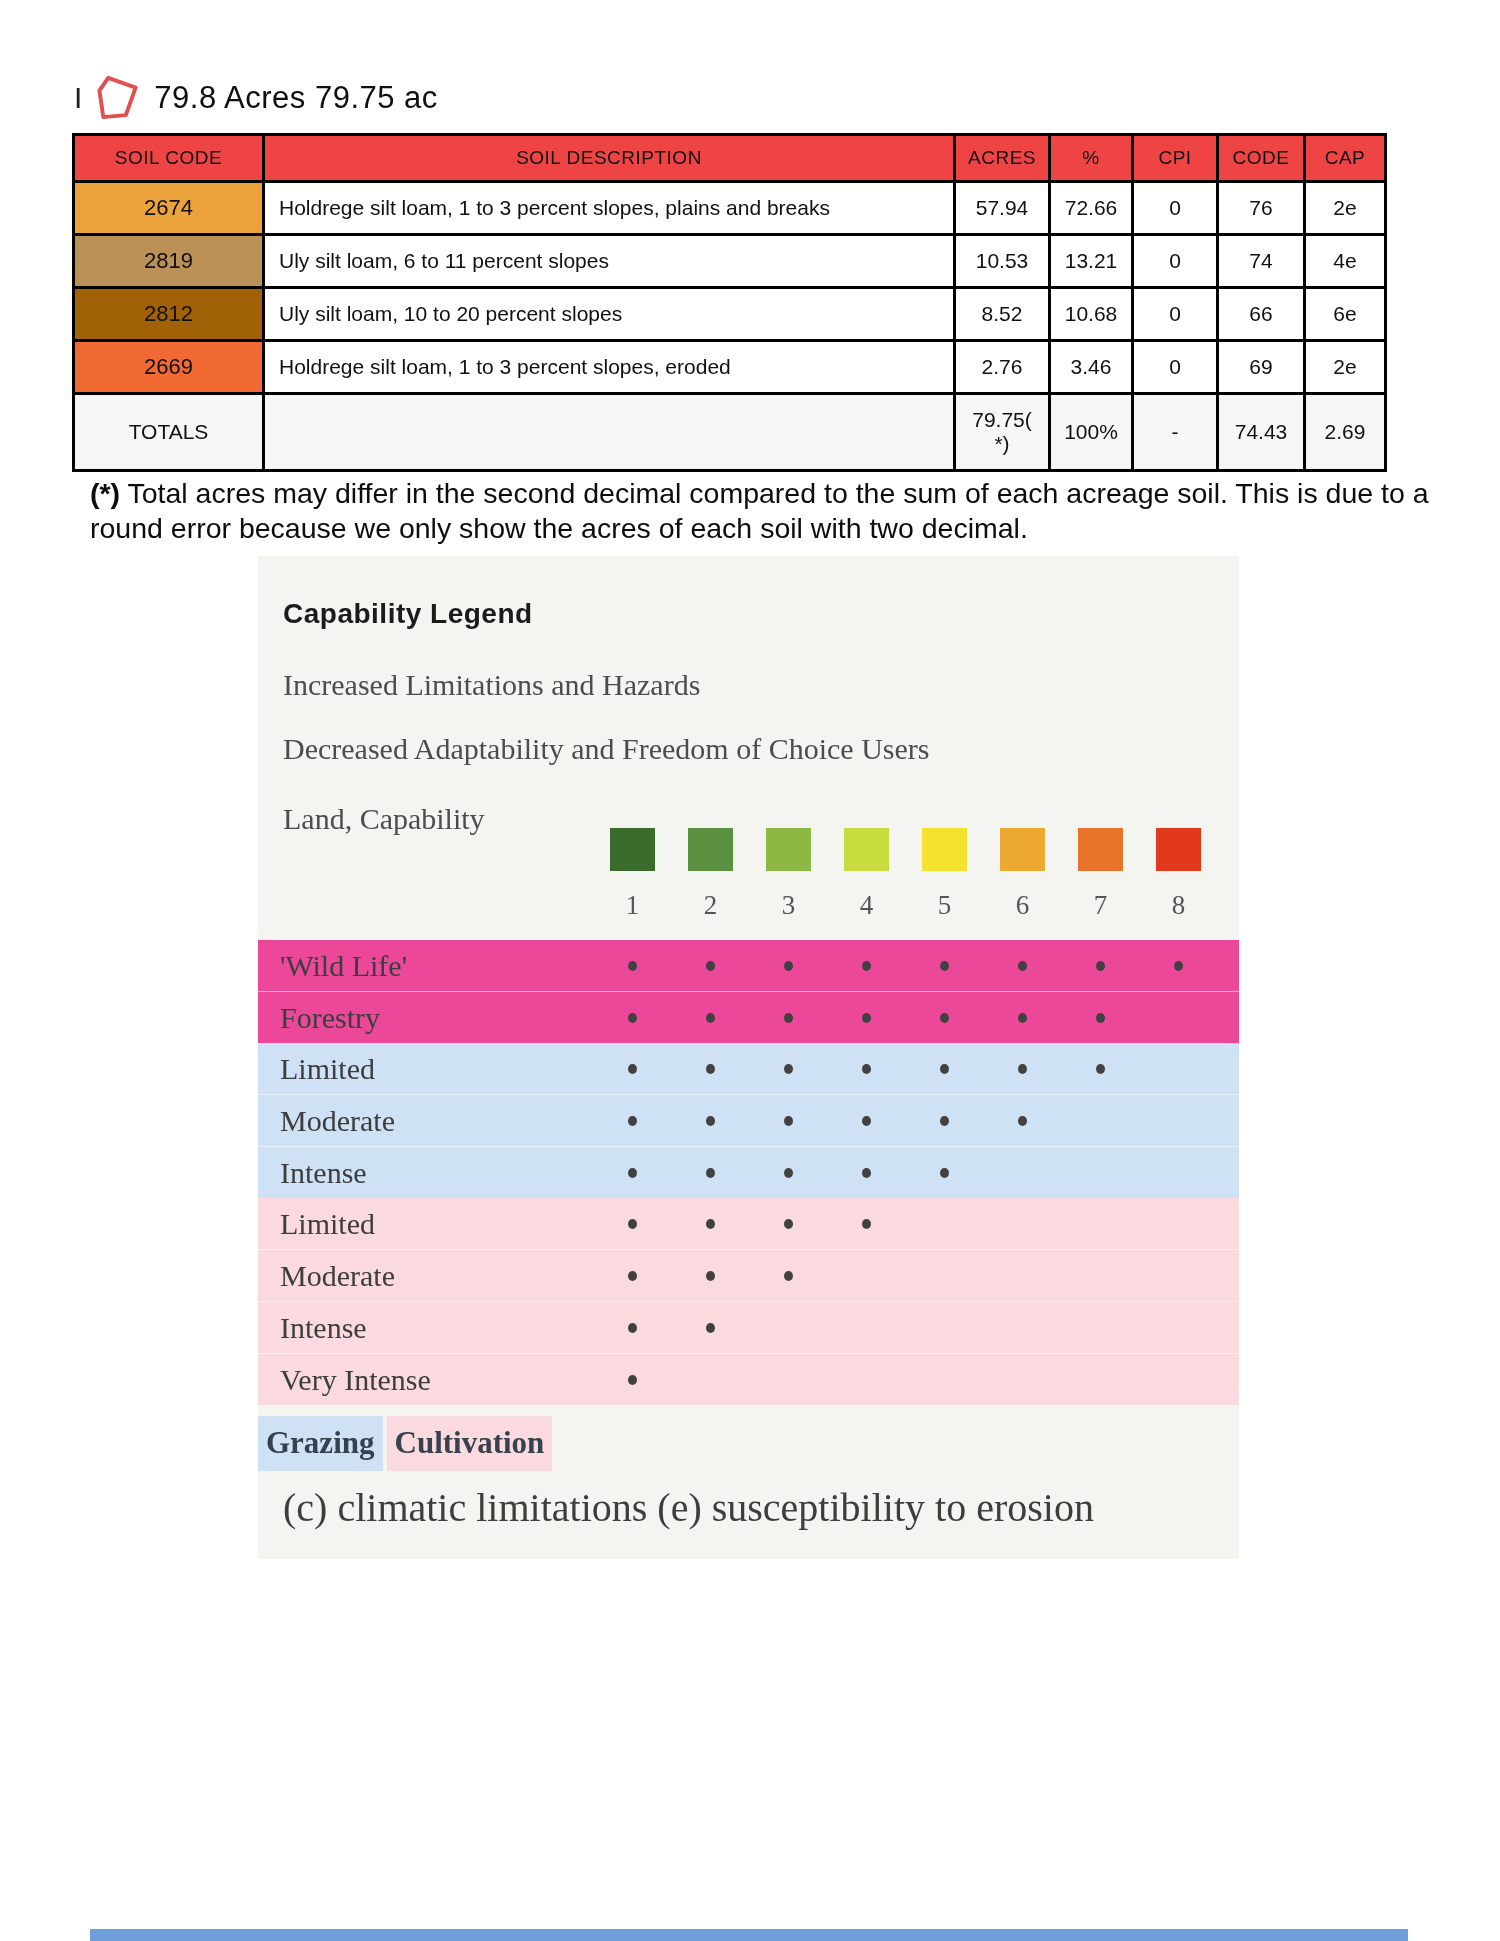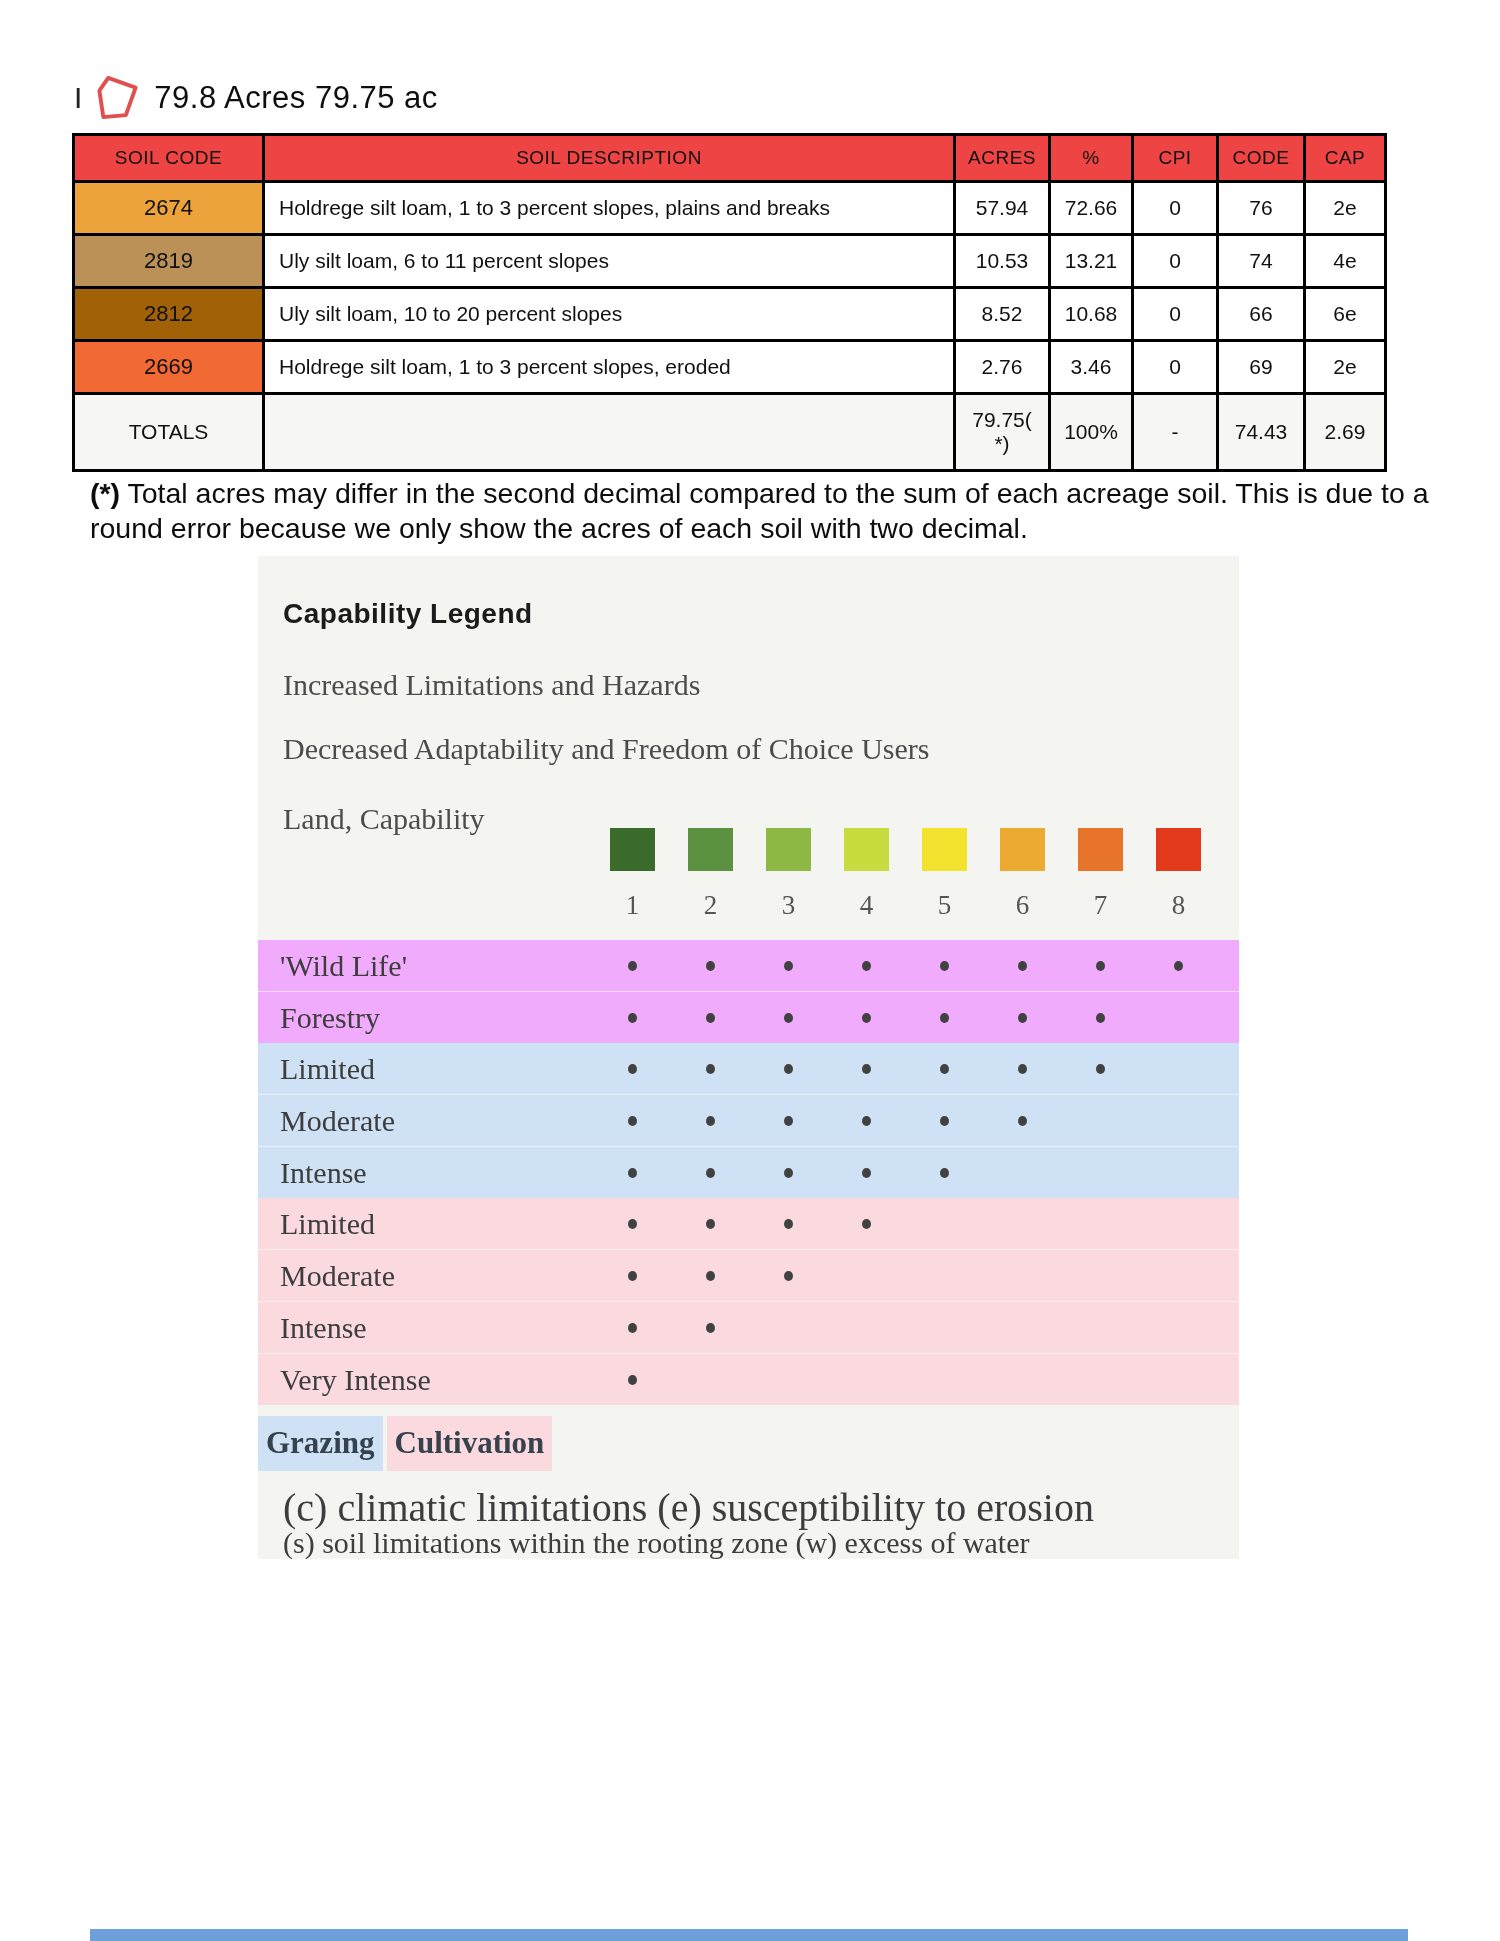--- a/index.html
+++ b/index.html
@@ -166,21 +166,21 @@
         <div class="sq" style="left: 664px; background: rgb(243, 227, 46);"></div>
         <div class="sqnum" style="left: 664px;">5</div>
         <div class="sq" style="left: 742px; background: rgb(236, 170, 49);"></div>
         <div class="sqnum" style="left: 742px;">6</div>
         <div class="sq" style="left: 820px; background: rgb(232, 116, 44);"></div>
         <div class="sqnum" style="left: 820px;">7</div>
         <div class="sq" style="left: 898px; background: rgb(226, 57, 29);"></div>
         <div class="sqnum" style="left: 898px;">8</div>
       </div>
     <div class="matrix" id="matrix">
-        <div class="mgroup" style="background: #f0abfc;">
+        <div class="mgroup" style="background: #ec4899;">
           <div class="mrow">
             <span class="mlabel">'Wild Life'</span>
             <span class="dot" style="left: 370px;"></span>
             <span class="dot" style="left: 448px;"></span>
             <span class="dot" style="left: 526px;"></span>
             <span class="dot" style="left: 604px;"></span>
             <span class="dot" style="left: 682px;"></span>
             <span class="dot" style="left: 760px;"></span>
             <span class="dot" style="left: 838px;"></span>
             <span class="dot" style="left: 916px;"></span>
@@ -248,18 +248,17 @@
             <span class="mlabel">Very Intense</span>
             <span class="dot" style="left: 370px;"></span>
           </div>
         </div>
       </div>
     <div class="cats" id="cats">
         <span class="cat" style="background: rgb(207, 226, 245);">Grazing</span>
         <span class="cat" style="background: rgb(250, 218, 222);">Cultivation</span>
       </div>
     <p class="abs ser note1">(c) climatic limitations (e) susceptibility to erosion</p>
-    <p class="abs ser note2">(s) soil limitations within the rooting zone (w) excess of water</p>
   </div>
 
   <div class="bottom-bar" style="background: rgb(111, 159, 216);"></div>
 
 </div>
 
 </body></html>

